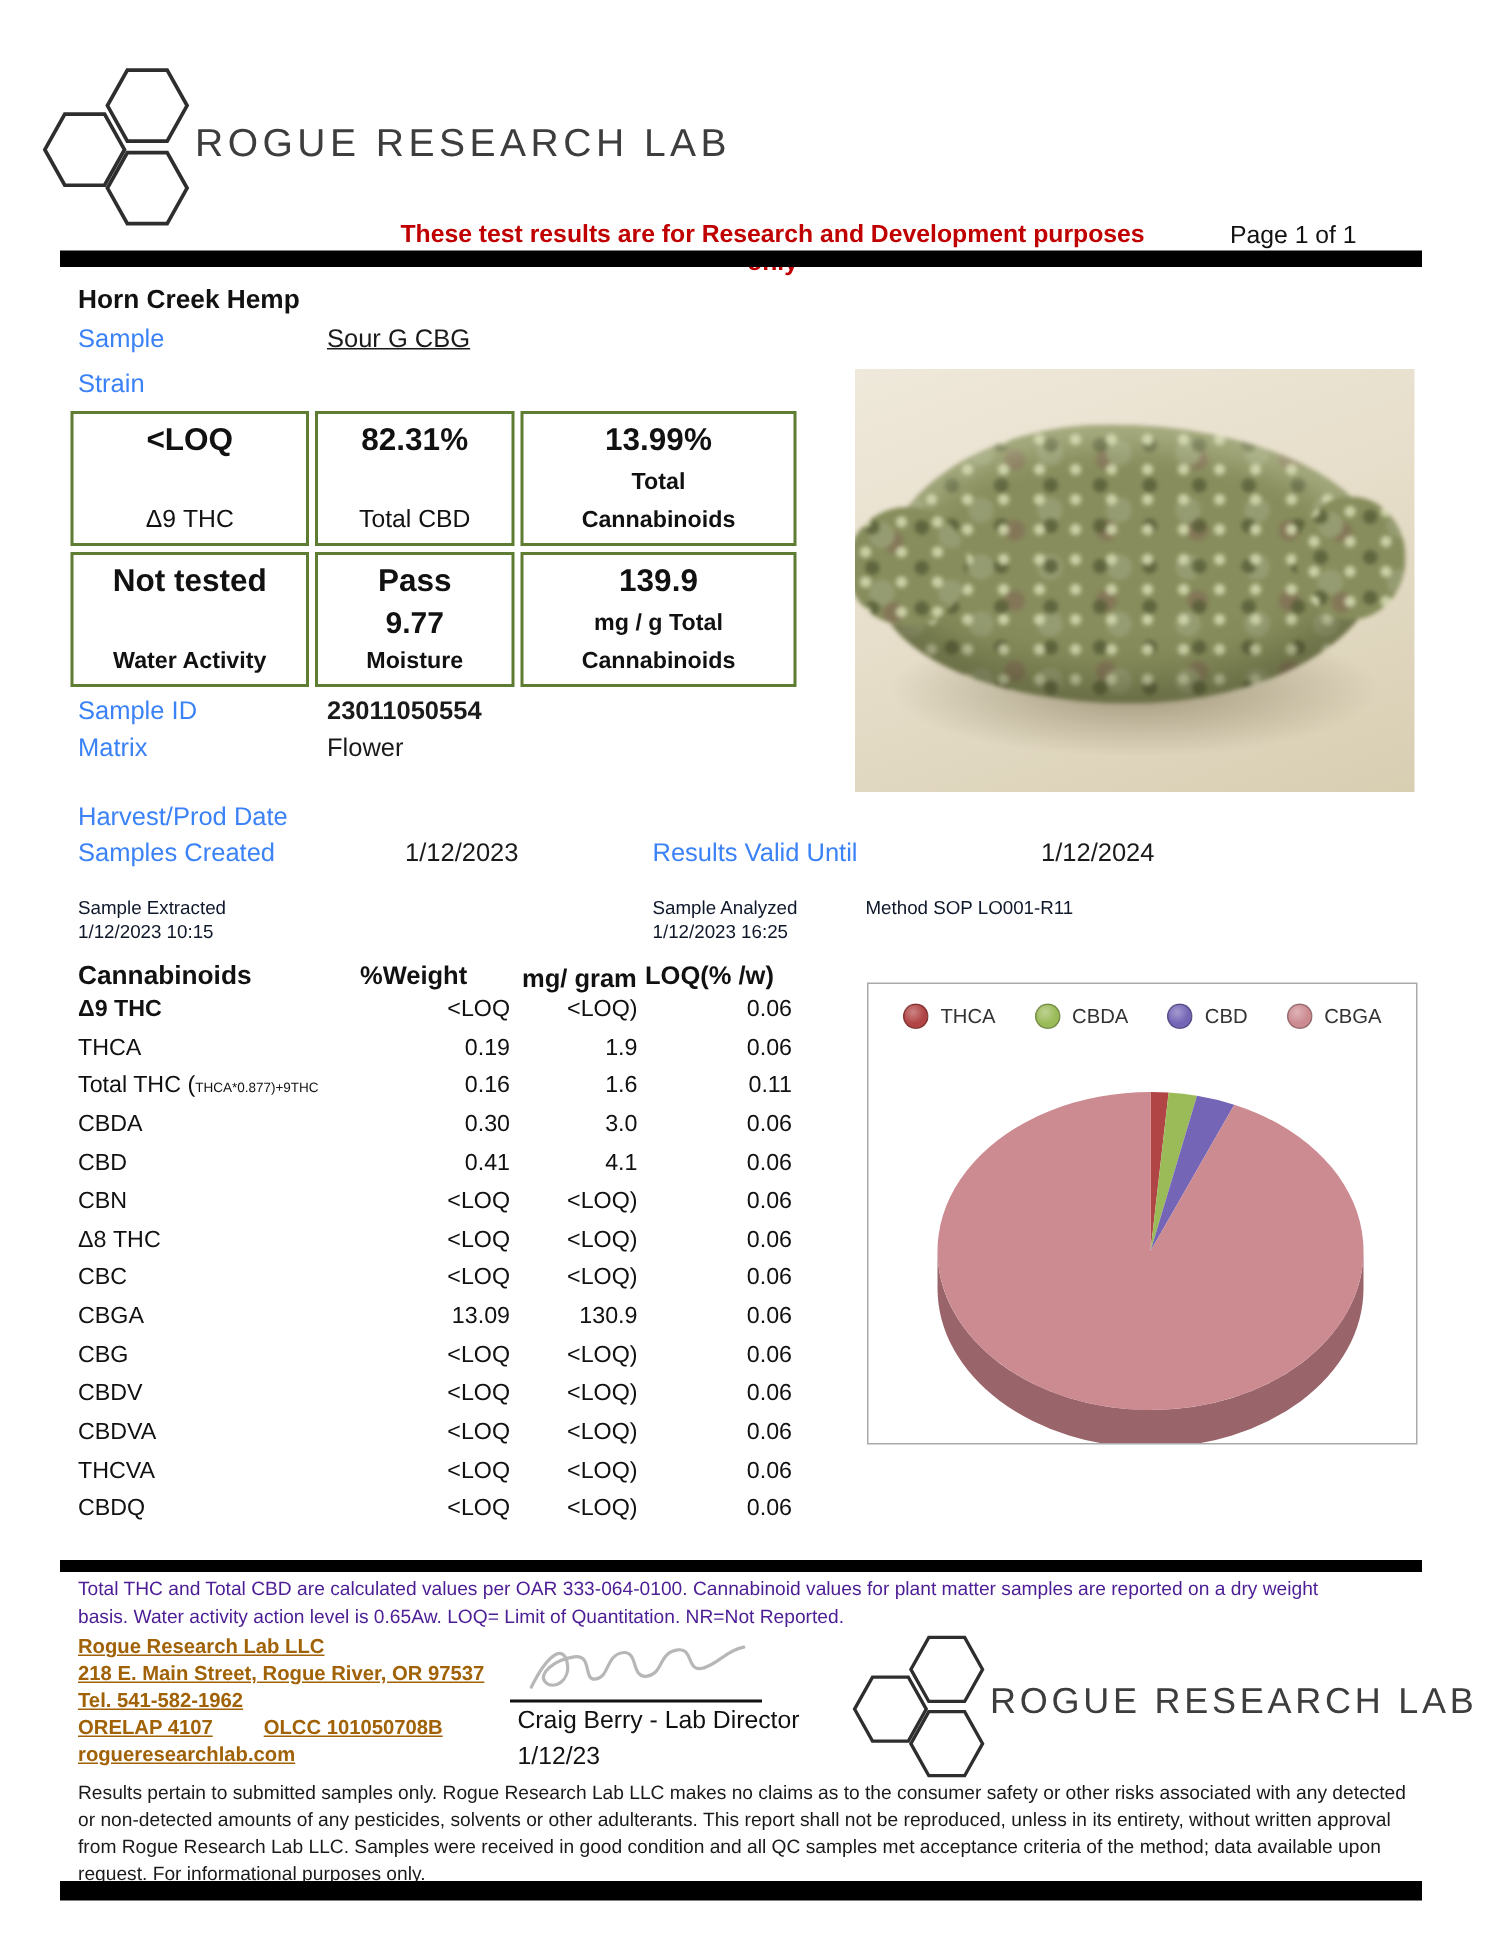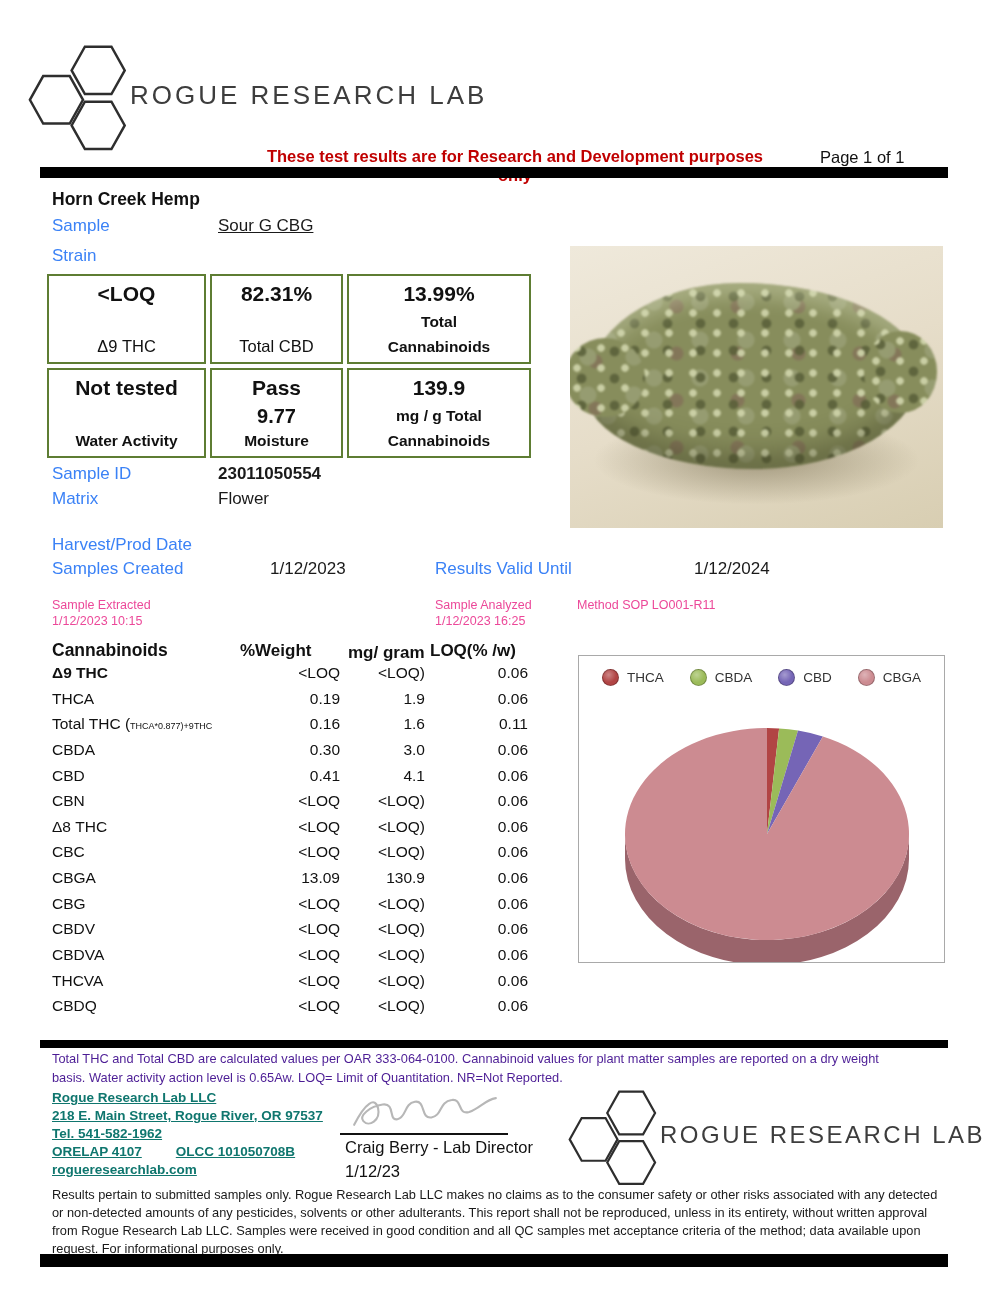--- a/index.html
+++ b/index.html
@@ -54,21 +54,21 @@
          radial-gradient(circle, rgba(128,92,84,.45) 16%, rgba(128,92,84,0) 20%);
        background-size:24px 20px,33px 27px,46px 38px,61px 47px;
        filter:blur(1.3px);
        box-shadow:inset 0 -16px 26px rgba(55,55,30,.4), inset 0 12px 20px rgba(235,240,205,.4);}
   .bud::before{content:"";position:absolute;left:-6%;top:30%;width:24%;height:42%;border-radius:50%;
        background:inherit;}
   .bud::after{content:"";position:absolute;right:-5%;top:26%;width:22%;height:44%;border-radius:50%;
        background:inherit;}
 
   
-  .small{font-size:12.5px;color:#ec4899;position:absolute;}
+  .small{font-size:12.5px;color:#0f172a;position:absolute;}
 
   
   .th{position:absolute;font-weight:bold;font-size:17px;}
   #cann-rows{position:absolute;left:40px;top:660px;width:540px;}
   .trow{position:relative;height:25.65px;}
   .tname{position:absolute;left:12px;top:4px;font-size:15.5px;white-space:nowrap;}
   .tsmall{font-size:9px;letter-spacing:0;}
   .tcol{position:absolute;top:4px;font-size:15.5px;text-align:right;}
   .c1{left:170px;width:130px;}
   .c2{left:305px;width:80px;}
@@ -77,21 +77,21 @@
   
   .chart-panel{position:absolute;left:578px;top:655px;width:367px;height:308px;border:1px solid #a9a9a9;background:#fff;box-sizing:border-box;}
   .legend{position:absolute;left:0;top:13px;width:100%;display:flex;justify-content:center;gap:26px;}
   .legend-item{display:flex;align-items:center;gap:8px;font-size:13.5px;color:#333;}
   .legend-dot{width:15px;height:15px;border-radius:50%;display:inline-block;}
   #pie-svg{position:absolute;left:0;top:0;width:367px;height:306px;}
 
   
   .note{position:absolute;left:52px;top:1050px;width:862px;font-size:12.8px;line-height:1.45;color:#4c1d95;}
   .links{position:absolute;left:52px;top:1089px;font-size:13.5px;font-weight:bold;line-height:1.33;}
-  .links a{color:#0f766e;text-decoration:underline;}
+  .links a{color:#a16207;text-decoration:underline;}
   .link-gap{margin-left:34px;}
   .sig-svg{position:absolute;left:345px;top:1088px;width:160px;height:46px;}
   .sig-line{position:absolute;left:340px;top:1133px;width:168px;height:2px;background:#111;}
   .signer{position:absolute;left:345px;top:1138px;font-size:16.5px;color:#111;}
   .sign-date{position:absolute;left:345px;top:1162px;font-size:16.5px;color:#111;}
   .logo-svg-b{position:absolute;left:568px;top:1086px;width:99px;height:100px;}
   .brand-bot{position:absolute;left:660px;top:1121px;font-size:24px;letter-spacing:2.5px;color:#3d3d3d;white-space:nowrap;}
   .disclaimer{position:absolute;left:52px;top:1186px;width:892px;font-size:12.8px;line-height:1.42;color:#1a1a1a;}
 </style>
 </head>

